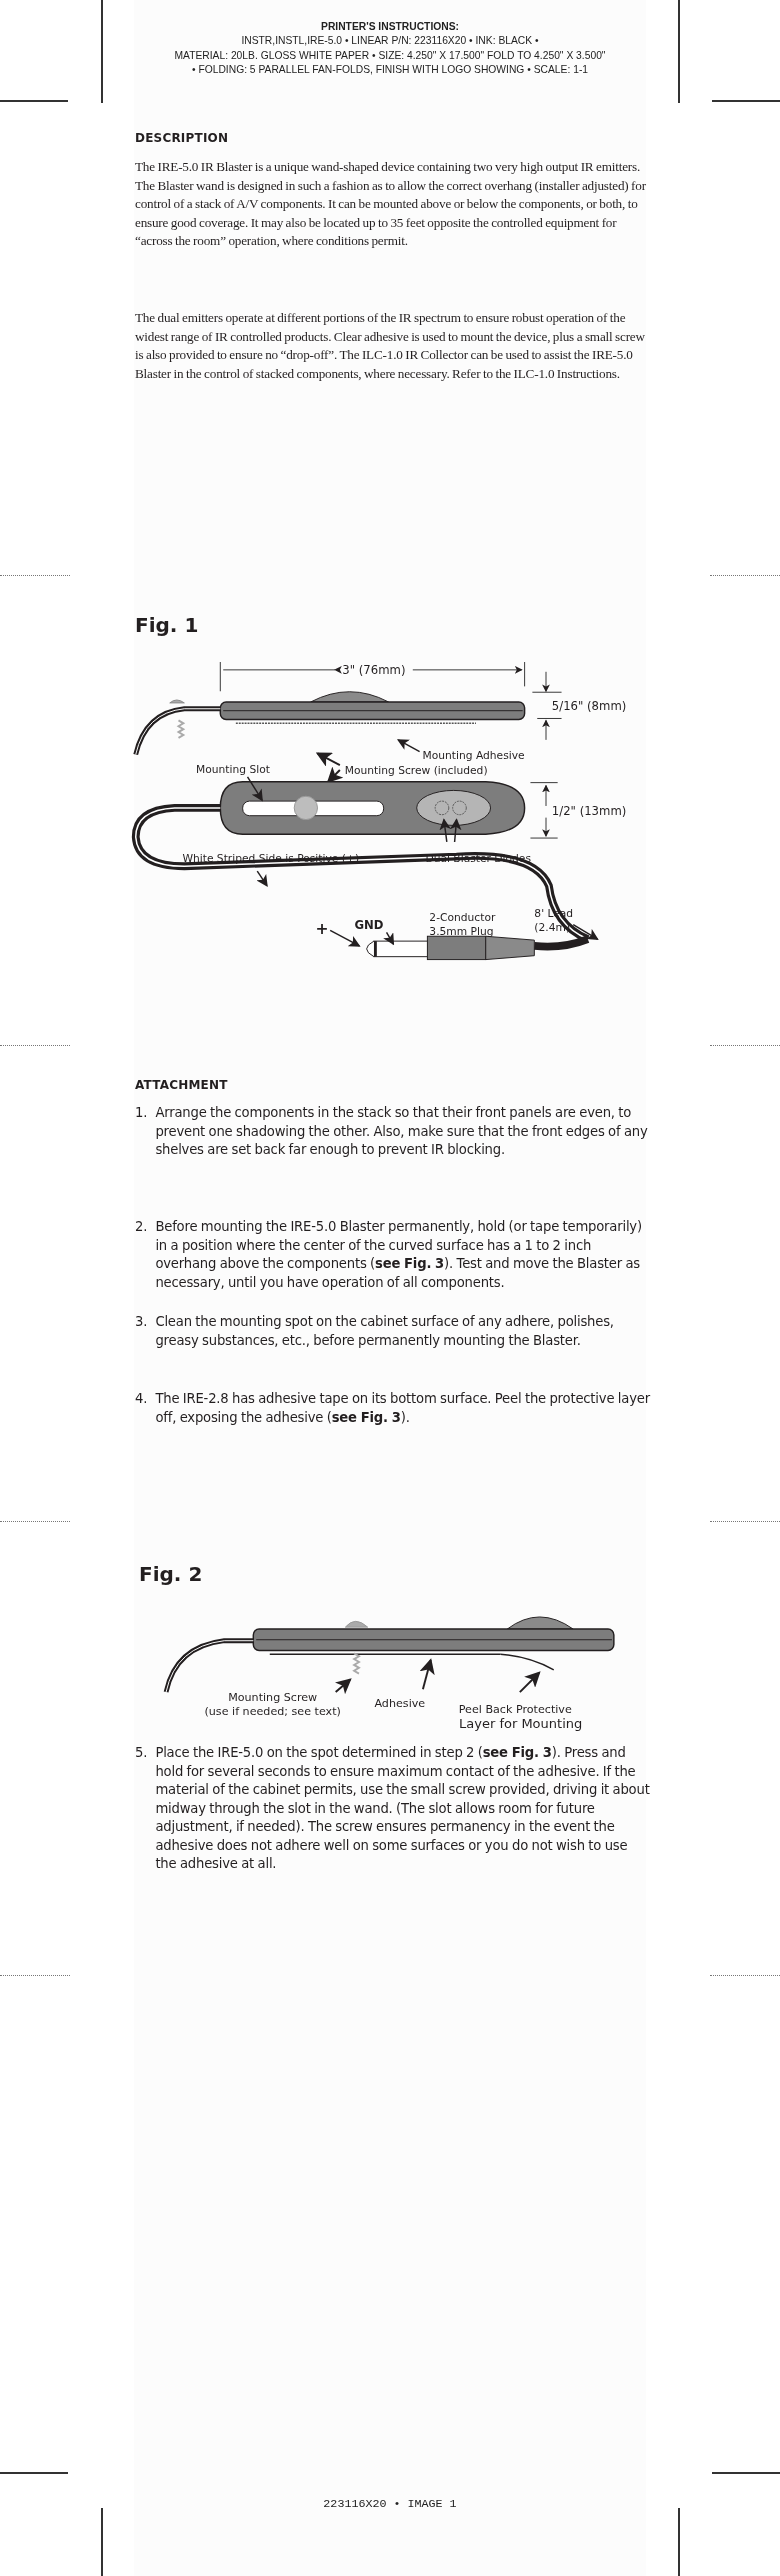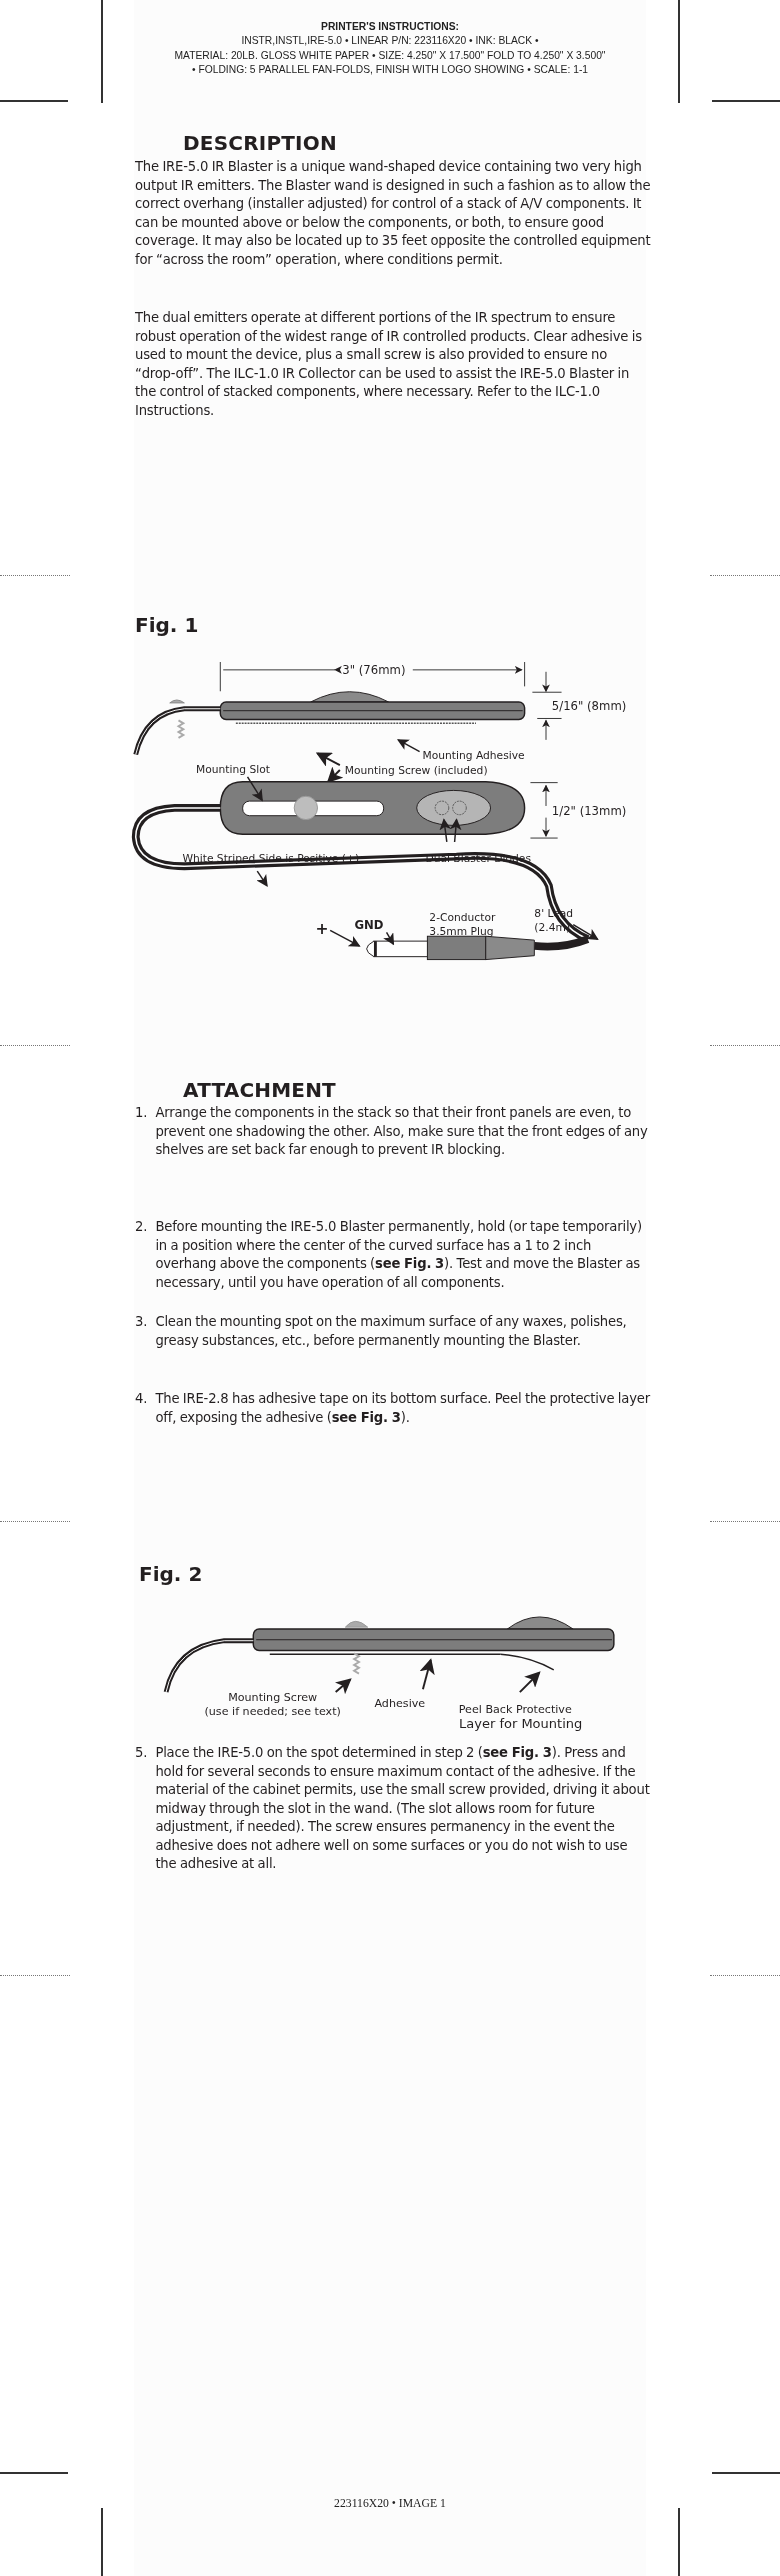--- a/index.html
+++ b/index.html
@@ -6,31 +6,31 @@
   body{width:780px;height:2576px;position:relative;background:#ffffff;overflow:hidden;
        font-family:"DejaVu Sans",sans-serif;color:#231f20;}
   .panel-tint{position:absolute;left:134px;width:512px;top:0;height:2576px;background:#fcfcfc;}
   .trim-v{position:absolute;width:1.9px;background:#333;}
   .trim-h{position:absolute;height:1.9px;background:#333;}
   .fold{position:absolute;height:0;border-top:1.9px dotted #777;width:70px;}
   .printer{position:absolute;left:0;right:0;top:18.5px;text-align:center;
            font-family:"Liberation Sans",sans-serif;font-size:11.2px;line-height:14.6px;color:#222;
            transform:scaleX(0.92);transform-origin:center top;}
   .printer .ttl{font-weight:bold;}
-  .section-title{position:absolute;left:135px;font-weight:bold;font-size:20px;letter-spacing:0.2px;margin-left:48px;}
+  .section-title{position:absolute;left:135px;font-weight:bold;font-size:12px;letter-spacing:0.2px;}
   .para{position:absolute;left:135px;width:516px;font-size:13.2px;line-height:18.5px;
-        letter-spacing:-0.2px;word-spacing:-0.5px;}
+        letter-spacing:-0.2px;word-spacing:-0.5px;font-family:Liberation Serif, serif;}
   .step{position:absolute;left:135px;width:516px;font-size:13.2px;line-height:18.5px;
         letter-spacing:-0.2px;word-spacing:-0.5px;padding-left:20.4px;box-sizing:border-box;}
   .step .num{position:absolute;left:0;top:0;}
   .ref{font-weight:bold;}
   .fig-title{position:absolute;font-weight:bold;font-size:20px;}
   svg text{font-family:"DejaVu Sans",sans-serif;}
   .footer{position:absolute;left:0;right:0;top:2497px;text-align:center;
-          font-family:Liberation Serif, serif;font-size:11.7px;color:#222;}
+          font-family:Liberation Mono, monospace;font-size:11.7px;color:#222;}
 </style>
 </head>
 <body>
 
 <div class="panel-tint"></div>
 
 <div class="trim-v" style="left:101px;top:0;height:103px;"></div>
 <div class="trim-v" style="left:678px;top:0;height:103px;"></div>
 <div class="trim-h" style="left:0;top:100px;width:68px;"></div>
 <div class="trim-h" style="left:712px;top:100px;width:68px;"></div>
@@ -137,21 +137,21 @@
 
 <div class="section-title" style="top:1078px;">ATTACHMENT</div>
 
 <div class="step" style="top:1104px;">
   <span class="num">1.</span><span>Arrange the components in the stack so that their front panels are even, to prevent one shadowing the other. Also, make sure that the front edges of any shelves are set back far enough to prevent IR blocking.</span>
 </div>
 <div class="step" style="top:1218px;">
   <span class="num">2.</span><span>Before mounting the IRE-5.0 Blaster permanently, hold (or tape temporarily) in a position where the center of the curved surface has a 1 to 2 inch overhang above the components (</span><span class="ref">see Fig. 3</span><span>). Test and move the Blaster as necessary, until you have operation of all components.</span>
 </div>
 <div class="step" style="top:1313px;">
-  <span class="num">3.</span><span>Clean the mounting spot on the maximum surface of any waxes, polishes, greasy substances, etc., before permanently mounting the Blaster.</span>
+  <span class="num">3.</span><span>Clean the mounting spot on the cabinet surface of any adhere, polishes, greasy substances, etc., before permanently mounting the Blaster.</span>
 </div>
 <div class="step" style="top:1390px;">
   <span class="num">4.</span><span>The IRE-2.8 has adhesive tape on its bottom surface. Peel the protective layer off, exposing the adhesive (</span><span class="ref">see Fig. 3</span><span>).</span>
 </div>
 
 <div class="fig-title" style="left:139px;top:1553px;margin-top:9px;">Fig. 2</div>
 <svg style="position:absolute;left:146px;top:1600px;" width="486" height="126" viewBox="0 0 500 130">
   <defs>
     <marker id="ah2" markerWidth="8" markerHeight="8" refX="7" refY="4" orient="auto">
       <path d="M0,0 L8,4 L0,8 L2,4 z" fill="#231f20"></path>

